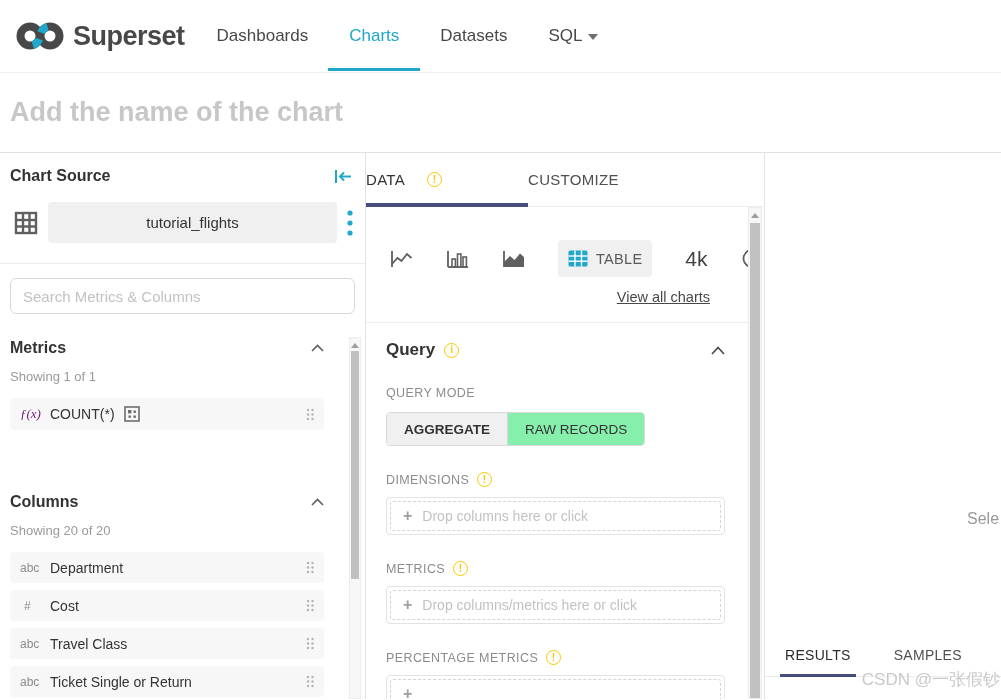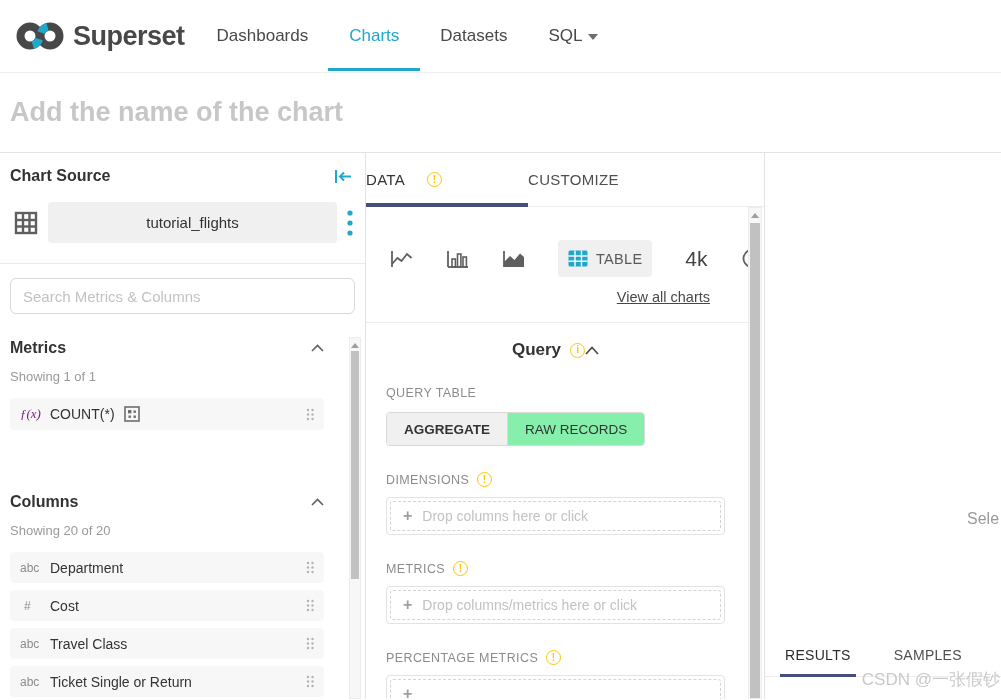--- a/index.html
+++ b/index.html
@@ -61,21 +61,21 @@
   .mid-scroll { position:absolute; top:54px; left:0; right:16px; bottom:0; overflow:hidden; }
   .viz-row { display:flex; align-items:center; padding:33px 0 0 24px; gap:33px; }
   .viz-icon { cursor:pointer; display:flex; align-items:center; }
   .viz-pill { height:37px; background:#f0f0f0; border-radius:4px; display:flex; align-items:center; gap:8px; padding:0 10px; cursor:pointer; }
   .viz-pill .viz-label { font-size:14.5px; font-weight:500; color:#5a5a5a; letter-spacing:0.3px; }
   .big-number { font-size:21px; color:#434343; cursor:pointer; }
   .view-all-row { text-align:right; padding:11px 38px 0 0; }
   .view-all { font-size:14.5px; color:#484848; text-decoration:underline; cursor:pointer; }
   .mid-divider { margin-top:16px; border-top:1px solid #ededed; }
   .query-sec { padding:17px 23px 0 20px; }
-  .query-header { display:flex; justify-content:center; align-items:center; }
+  .query-header { display:flex; justify-content:space-between; align-items:center; }
   .query-title { display:flex; align-items:center; gap:9px; }
   .query-title h3 { font-size:17px; font-weight:700; color:#333; }
   .label-sm { margin-top:26px; display:flex; align-items:center; gap:8px; font-size:12.5px; color:#8c8c8c; letter-spacing:0.4px; }
   .mode-group { margin-top:12px; display:inline-flex; height:34px; border:1px solid #d9d9d9; border-radius:4px; overflow:hidden; }
   .mode-btn { display:flex; align-items:center; justify-content:center; font-size:13.5px; color:#333; cursor:pointer; background:#86efac; padding:0 17px; }
   .mode-btn.selected { background:#f0f0f0; font-weight:700; border-right:1px solid #d9d9d9; }
   .dropzone { margin-top:10px; border:1px solid #e2e2e2; border-radius:4px; padding:3px; cursor:pointer; }
   .dz-inner { border:1px dashed #d4d4d4; border-radius:3px; height:30px; display:flex; align-items:center; gap:10px; padding:0 12px; }
   .plus-icon { color:#9e9e9e; font-size:16px; font-weight:700; line-height:1; }
   .dz-text { font-size:14px; color:#c2c2c2; }
@@ -323,21 +323,21 @@
             <div class="query-title">
               <h3>Query</h3>
               <span class="badge-icon">i</span>
             </div>
             <svg width="14" height="9" viewBox="0 0 14 9" style="cursor:pointer">
               <polyline points="1,8 7,1.5 13,8" fill="none" stroke="#4a4a4a" stroke-width="1.7"></polyline>
             </svg>
           </div>
 
           <div class="label-sm">
-            <span>QUERY TABLE</span>
+            <span>QUERY MODE</span>
           </div>
           <div class="mode-group">
             <div class="mode-btn selected">AGGREGATE</div>
             <div class="mode-btn">RAW RECORDS</div>
           </div>
 
           <div class="label-sm">
             <span>DIMENSIONS</span>
             <span class="badge-icon">!</span>
           </div>

